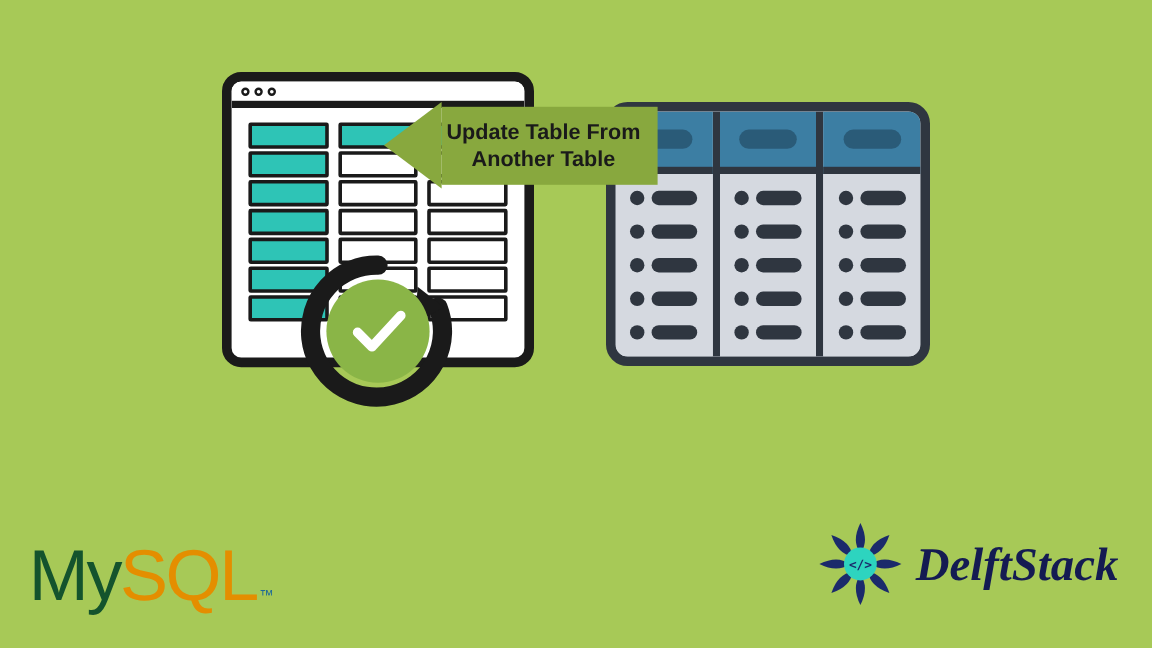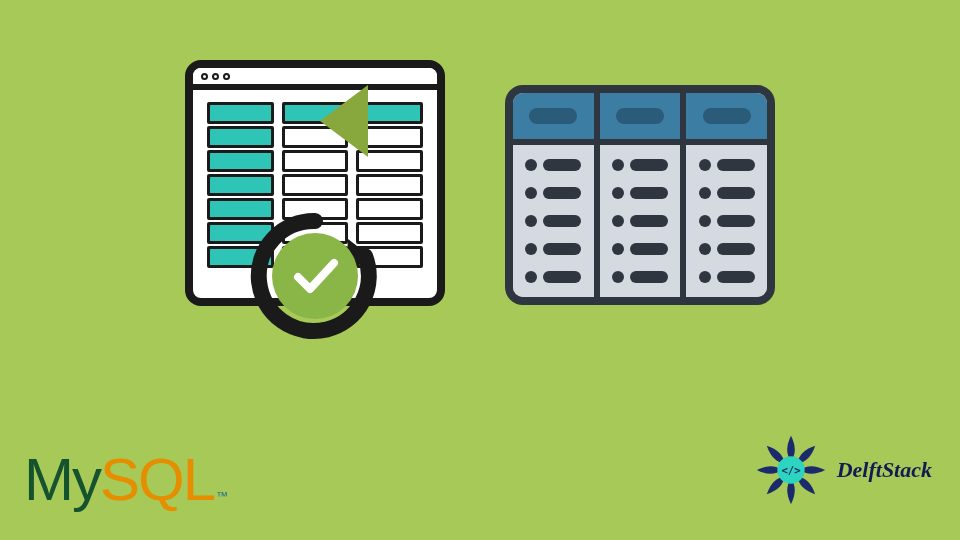--- a/index.html
+++ b/index.html
@@ -191,21 +191,21 @@
     position: absolute;
     right: 28px;
     bottom: 32px;
     display: flex;
     align-items: center;
     gap: 8px;
   }
   .delft svg { width: 76px; height: 76px; }
   .delft-text {
     color: #141b52;
-    font-size: 22px;
+    font-size: 39px;
     font-weight: 600;
     font-style: italic;
     font-family: Georgia, serif;
     text-align: center;
   }
   .left-wrap { position: relative; z-index: 2; }
 </style>
 </head>
 <body>
 
@@ -343,20 +343,24 @@
             <div class="db-bar"></div>
           </div>
       </div>
     </div>
   </div>
 
 </div>
 
 <div class="arrow-callout">
   <div class="arrow-head"></div>
+  <div class="arrow-body">
+    <div>Update Table From</div>
+    <div>Another Table</div>
+  </div>
 </div>
 
 <div class="mysql">
   <span class="my">My</span>
     <span class="sql">SQL</span>
     <span class="tm">™</span>
 </div>
 
 <div class="delft">
   <svg viewBox="0 0 100 100">

